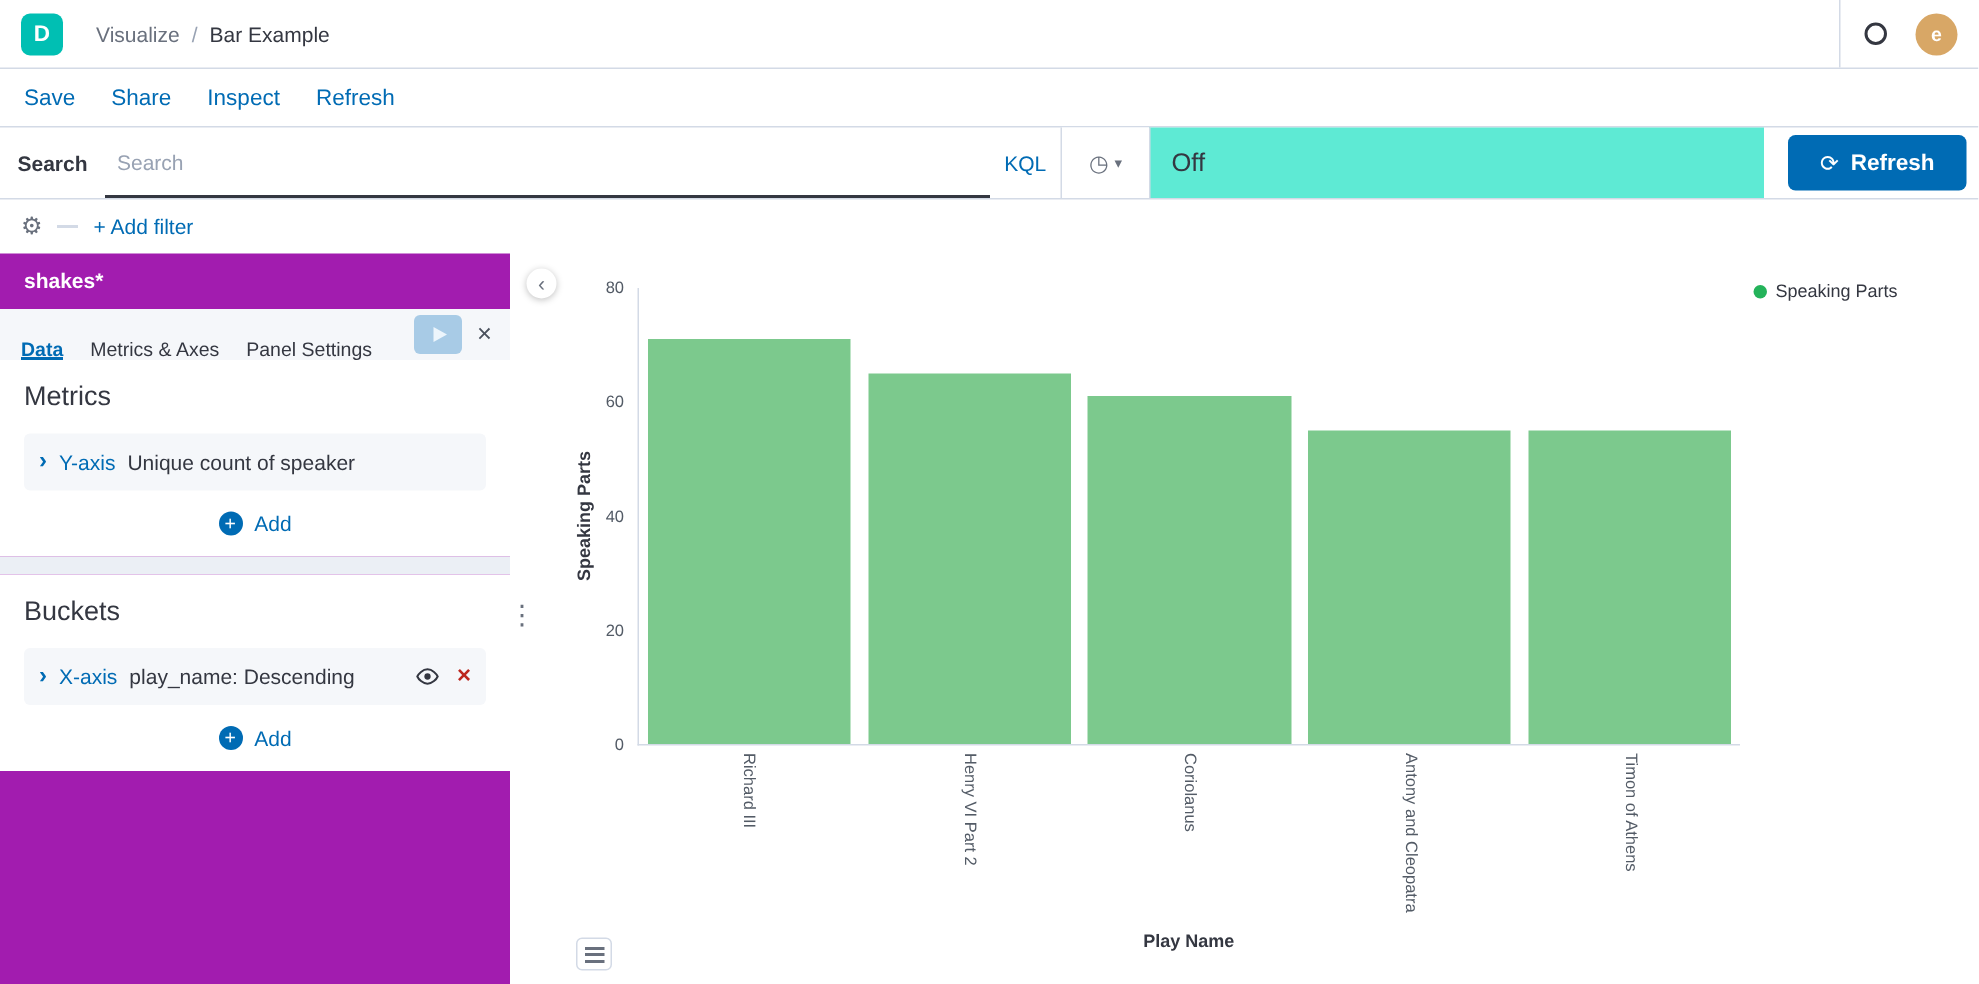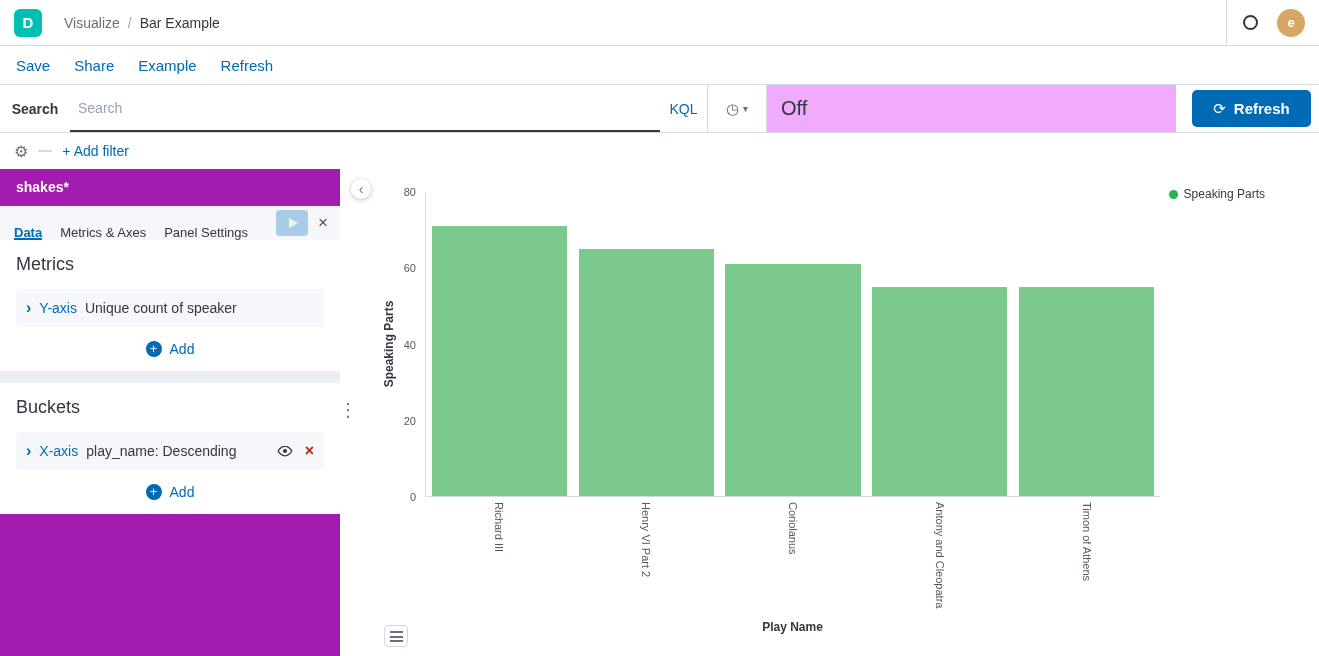--- a/index.html
+++ b/index.html
@@ -28,21 +28,21 @@
   .filter-bar { height:49px; border-top:1px solid #D3DAE6; border-bottom:1px solid #D3DAE6; display:flex; align-items:stretch; flex:none; }
   .filters-label { width:70px; display:flex; align-items:center; justify-content:center; font-size:14px; font-weight:600; color:#343741; cursor:pointer; }
   .search-wrap { width:590px; display:flex; border-bottom:2px solid #343741; padding:0 8px; }
   .search-input { flex:1; border:none; outline:none; font-size:14px; font-family:inherit; color:#343741; background:transparent; height:100%; }
   .search-input::placeholder { color:#98A2B3; }
   .kql-cell { width:48px; display:flex; align-items:center; justify-content:center; color:#006BB4; font-size:14px; font-weight:500; border-right:1px solid #D3DAE6; cursor:pointer; }
   .time-group { flex:1; display:flex; align-items:stretch; }
   .clock-btn { width:58px; background:#fff; border:none; display:flex; align-items:center; justify-content:center; gap:4px; color:#69707D; cursor:pointer; }
   .clock-icon { font-size:15px; }
   .caret { font-size:10px; }
-  .time-off { flex:1; background:#f0abfc; border-left:1px solid #D3DAE6; display:flex; align-items:center; padding-left:14px; font-size:20px; color:#343741; cursor:pointer; }
+  .time-off { flex:1; background:#5eead4; border-left:1px solid #D3DAE6; display:flex; align-items:center; padding-left:14px; font-size:17px; color:#343741; cursor:pointer; }
   .refresh-btn { margin:5px 8px 5px 16px; width:119px; background:#006BB4; border:none; border-radius:5px; color:#fff; font-size:15px; font-weight:600; font-family:inherit; display:flex; align-items:center; justify-content:center; gap:8px; cursor:pointer; }
   .refresh-icon { font-size:15px; font-weight:400; }
 
   
   .addfilter-row { height:36px; display:flex; align-items:center; gap:10px; padding:0 14px; flex:none; }
   .gear { font-size:16px; color:#69707D; cursor:pointer; }
   .mini-divider { width:14px; height:2px; background:#D3DAE6; }
   .add-filter { color:#006BB4; font-size:14px; text-decoration:none; cursor:pointer; }
 
   
@@ -110,21 +110,21 @@
       <button class="icon-btn">
         <span class="ring-icon"></span>
       </button>
       <div class="user-avatar">e</div>
     </div>
   </header>
 
   <div class="toolbar">
     <a>Save</a>
     <a>Share</a>
-    <a>Example</a>
+    <a>Inspect</a>
     <a>Refresh</a>
   </div>
 
   <div class="filter-bar">
     <div class="filters-label">Search</div>
     <div class="search-wrap">
       <input class="search-input" type="text" placeholder="Search" style="">
     </div>
     <div class="kql-cell">KQL</div>
     <div class="time-group">

